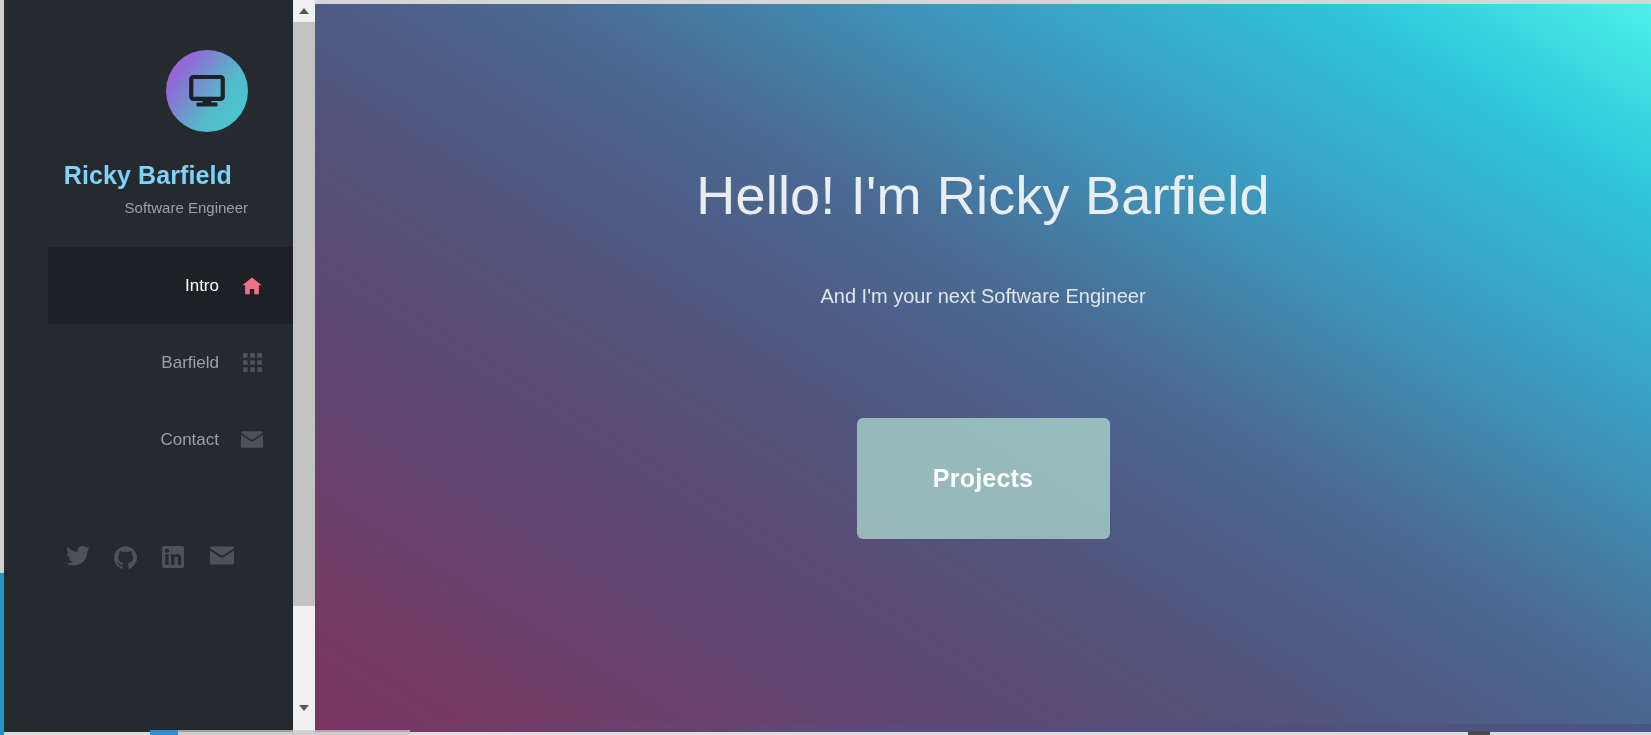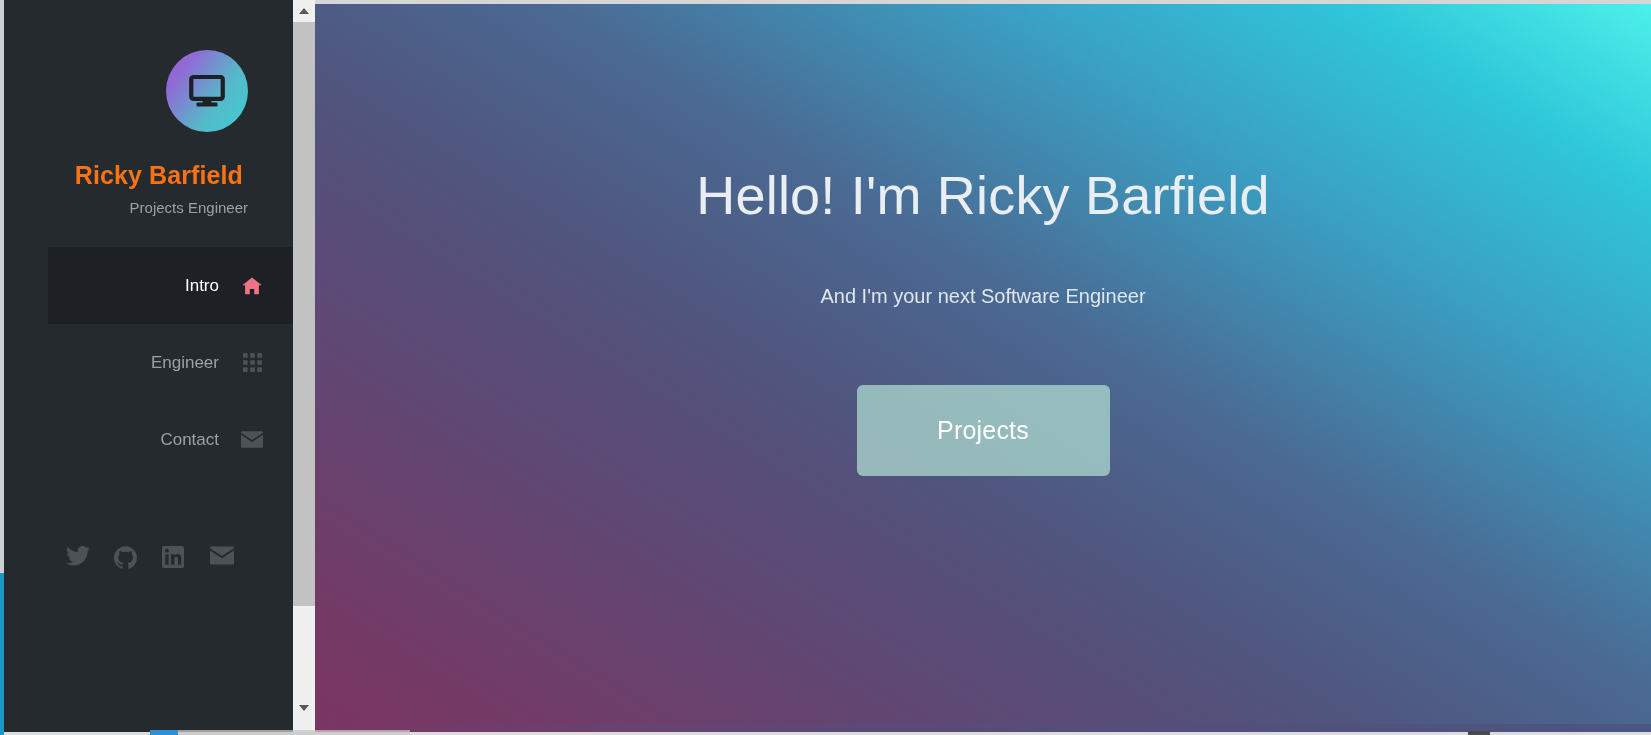--- a/index.html
+++ b/index.html
@@ -64,24 +64,24 @@
     position: relative;
   }
   .avatar svg {
     position: absolute;
     left: 50%;
     top: 50%;
     transform: translate(-50%, -50%);
   }
 
   .profile-name {
-    margin: 24px 5px 0 0;
+    margin: 24px 16px 0 0;
     font-size: 25px;
     font-weight: bold;
-    color: #f97316;
+    color: #7dd3fc;
     letter-spacing: 0.1px;
     line-height: 1.2;
   }
   .profile-role {
     margin: 9px 0 0 0;
     font-size: 15px;
     color: #9aa0a5;
     font-weight: normal;
     line-height: 1.2;
   }
@@ -227,29 +227,29 @@
   .hero-sub {
     margin: 0;
     padding-top: 58px;
     font-size: 20px;
     font-weight: 300;
     color: #dfe7ec;
     text-align: center;
     line-height: 1.2;
   }
   .hero-btn {
-    margin-top: 77px;
+    margin-top: 110px;
     width: 253px;
-    height: 91px;
+    height: 121px;
     border: none;
     border-radius: 6px;
     background: rgba(170, 214, 205, 0.78);
     color: #ffffff;
     font-size: 25px;
-    font-weight: 400;
+    font-weight: 700;
     font-family: "Liberation Sans", sans-serif;
     cursor: pointer;
     line-height: 1;
     letter-spacing: 0.2px;
   }
 
   
   .bottom-strip {
     position: absolute;
     left: 0;
@@ -316,36 +316,36 @@
       <div class="avatar-wrap">
         <div class="avatar">
           <svg width="42" height="42" viewBox="0 0 24 24" fill="none">
             <rect x="3" y="4" width="18" height="12.5" rx="1.2" stroke="#1d2125" stroke-width="2.4" fill="none"></rect>
             <rect x="9.5" y="16.5" width="5" height="2.6" fill="#1d2125"></rect>
             <rect x="6" y="18.6" width="12" height="2.3" rx="0.6" fill="#1d2125"></rect>
           </svg>
         </div>
       </div>
       <div class="profile-name">Ricky Barfield</div>
-      <div class="profile-role">Projects Engineer</div>
+      <div class="profile-role">Software Engineer</div>
     </div>
 
     <nav>
 
       <div class="nav-item active">
         <span class="nav-label">Intro</span>
         <span class="nav-icon">
           <svg width="22" height="22" viewBox="0 0 24 24" fill="currentColor">
             <path d="M12 2.6 1.4 11.3h3.1V21h5.1v-5.7h4.8V21h5.1v-9.7h3.1L12 2.6z"></path>
           </svg>
         </span>
       </div>
 
       <div class="nav-item">
-        <span class="nav-label">Engineer</span>
+        <span class="nav-label">Barfield</span>
         <span class="nav-icon">
           <svg width="19" height="19" viewBox="0 0 18 18" fill="currentColor">
             <rect x="0" y="0" width="4.4" height="4.4" rx="0.7"></rect>
             <rect x="6.8" y="0" width="4.4" height="4.4" rx="0.7"></rect>
             <rect x="13.6" y="0" width="4.4" height="4.4" rx="0.7"></rect>
             <rect x="0" y="6.8" width="4.4" height="4.4" rx="0.7"></rect>
             <rect x="6.8" y="6.8" width="4.4" height="4.4" rx="0.7"></rect>
             <rect x="13.6" y="6.8" width="4.4" height="4.4" rx="0.7"></rect>
             <rect x="0" y="13.6" width="4.4" height="4.4" rx="0.7"></rect>
             <rect x="6.8" y="13.6" width="4.4" height="4.4" rx="0.7"></rect>

